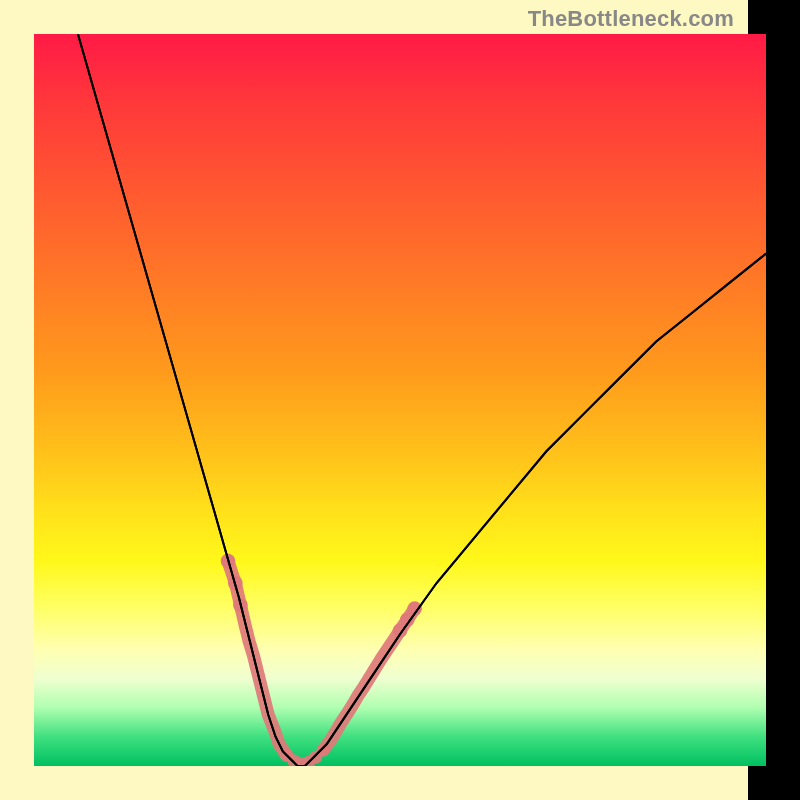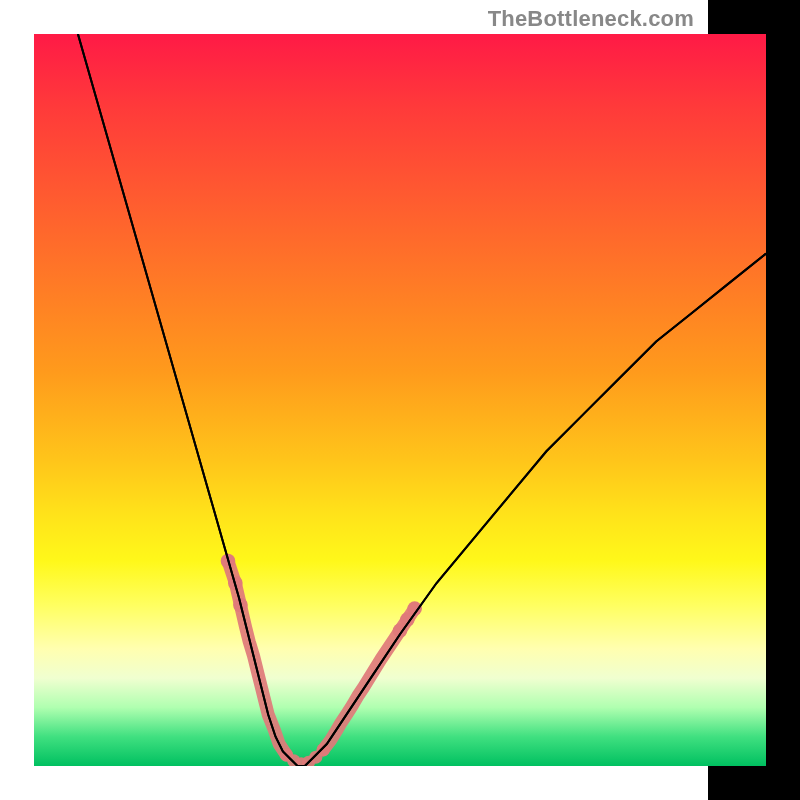--- a/index.html
+++ b/index.html
@@ -8,21 +8,22 @@
     width: 800px;
     height: 800px;
     overflow: hidden;
     background: #000;
     font-family: Arial, Helvetica, sans-serif;
   }
   .frame {
     position: relative;
     width: 708px;
     height: 800px;
-    background: #ffffff;
+    background: #fef9c3;
+    padding-left: 40px;
   }
   .plot-area {
     position: absolute;
     left: 34px;
     top: 34px;
     width: 732px;
     height: 732px;
     background: linear-gradient(
       to bottom,
       #ff1a46 0%,

